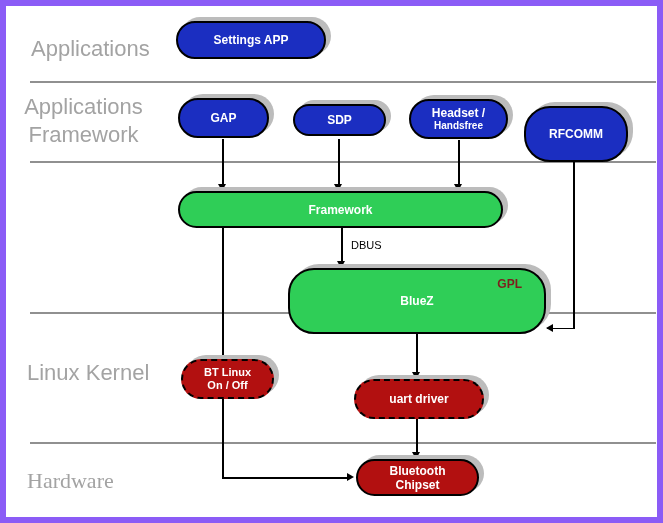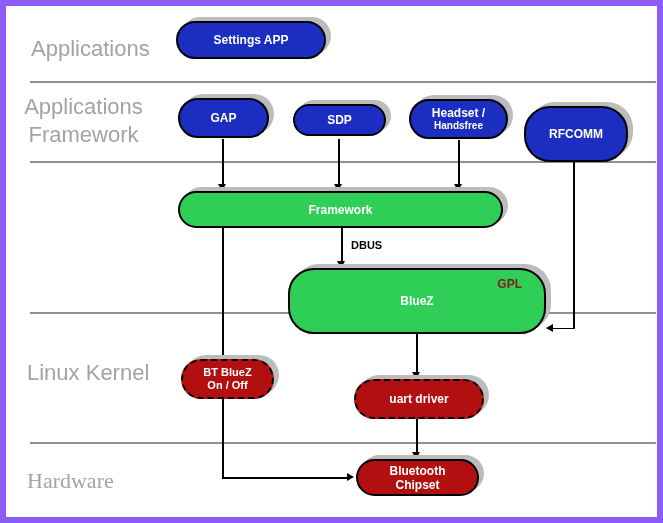--- a/index.html
+++ b/index.html
@@ -55,21 +55,21 @@
 
   <div class="vline" style="left:452px;top:134px;height:46px;"></div>
   <div class="arr down" style="left:448px;top:178px;"></div>
 
   <div class="vline" style="left:567px;top:134px;height:189px;"></div>
   <div class="hline" style="left:541px;top:321.5px;width:27px;"></div>
   <div class="arr left" style="left:540px;top:318px;"></div>
 
   <div class="vline" style="left:335px;top:222px;height:35px;"></div>
   <div class="arr down" style="left:331px;top:255px;"></div>
-  <div class="edge-label" style="left:343px;top:233px;font-weight:bold;">DBUS</div>
+  <div class="edge-label" style="left:343px;top:233px;">DBUS</div>
 
   <div class="vline" style="left:216px;top:222px;height:250px;"></div>
   <div class="hline" style="left:216px;top:471px;width:126px;"></div>
   <div class="arr right" style="left:341px;top:467px;"></div>
 
   <div class="vline" style="left:410px;top:328px;height:40px;"></div>
   <div class="arr down" style="left:406px;top:366px;"></div>
 
   <div class="vline" style="left:410px;top:413px;height:35px;"></div>
   <div class="arr down" style="left:406px;top:446px;"></div>
@@ -94,21 +94,21 @@
 
   <div class="pill green" style="left:172px;top:185px;width:325px;height:37px;">
     <span>Framework</span>
   </div>
   <div class="pill green" style="left:282px;top:262px;width:258px;height:66px;">
     <span class="badge">GPL</span>
     <span>BlueZ</span>
   </div>
 
   <div class="pill red dashed small" style="left:175px;top:353px;width:93px;height:40px;">
-    <span>BT BlueZ</span>
+    <span>BT Linux</span>
     <span>On / Off</span>
   </div>
   <div class="pill red dashed" style="left:348px;top:373px;width:130px;height:40px;">
     <span>uart driver</span>
   </div>
   <div class="pill red" style="left:350px;top:453px;width:123px;height:37px;">
     <span>Bluetooth</span>
     <span>Chipset</span>
   </div>
 

